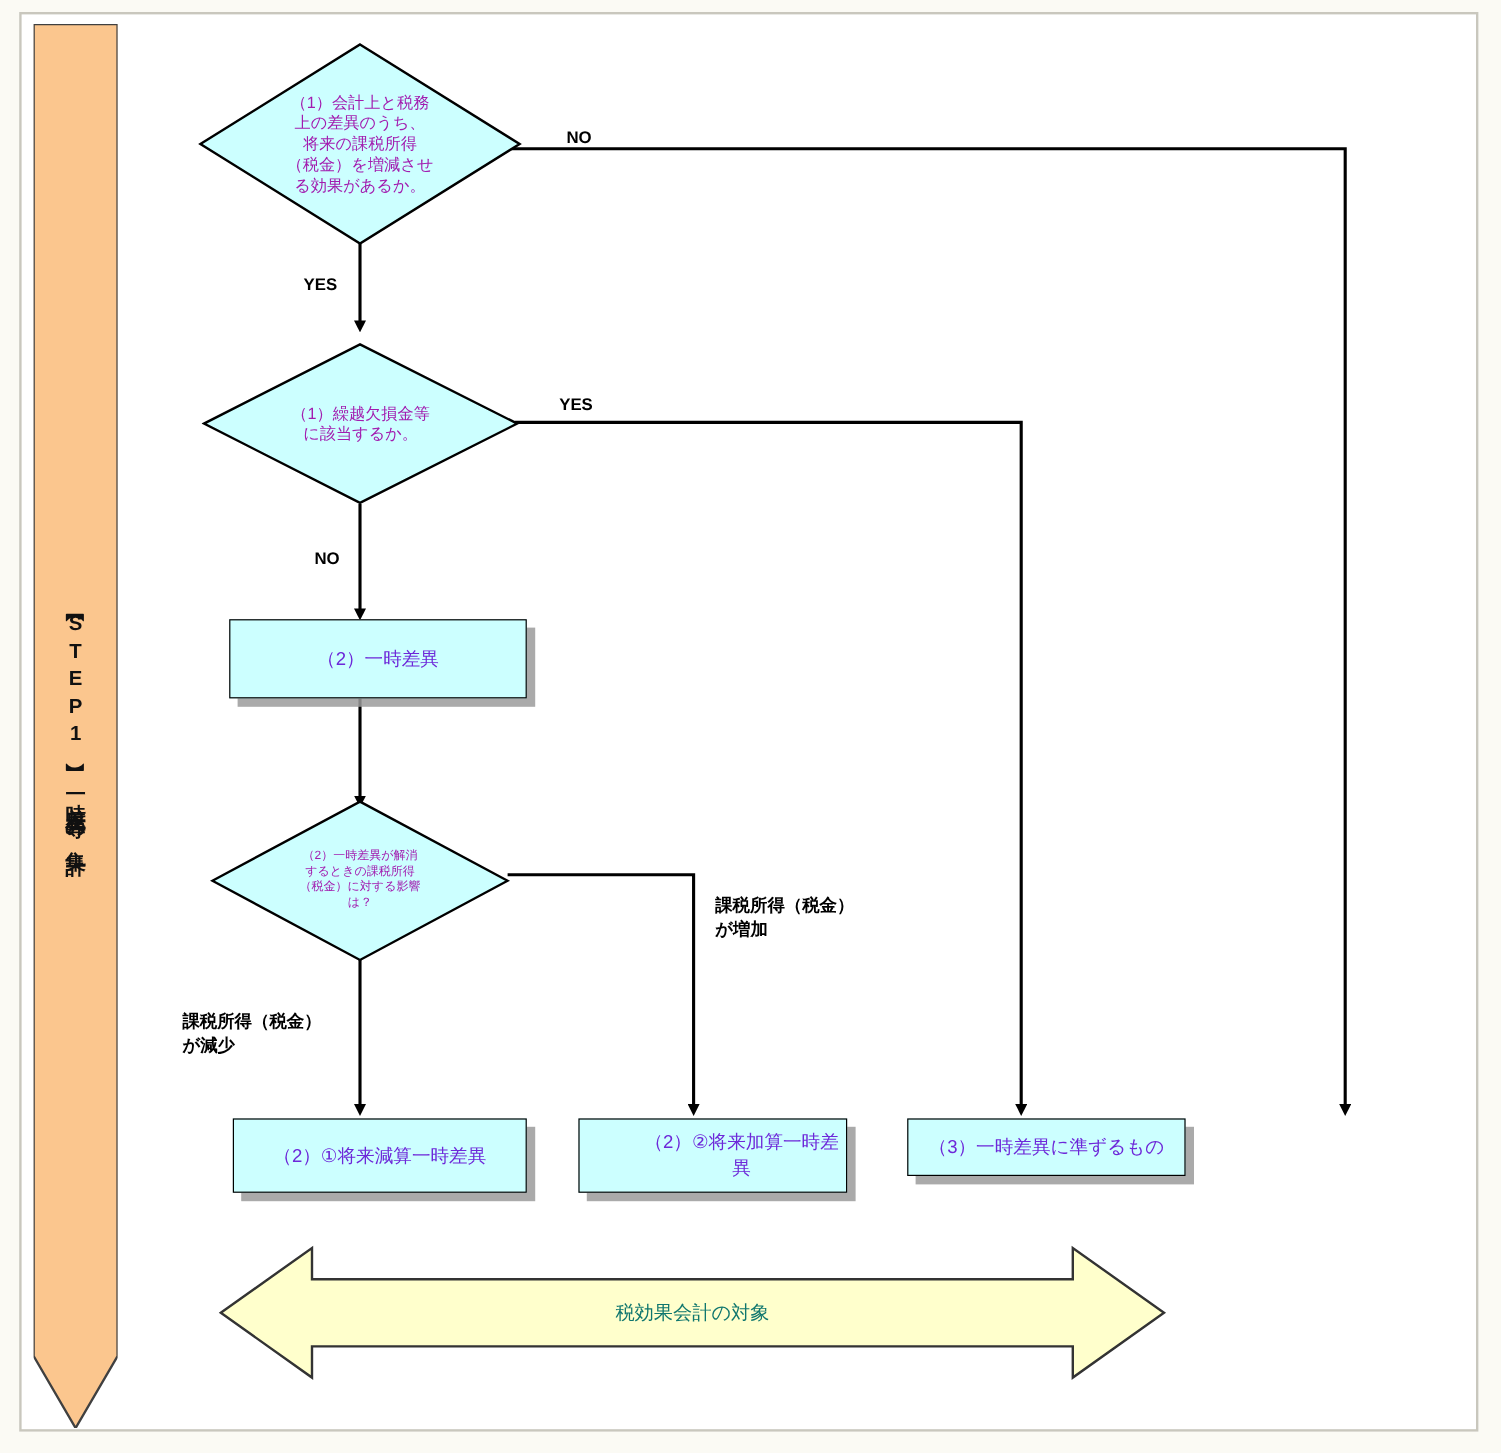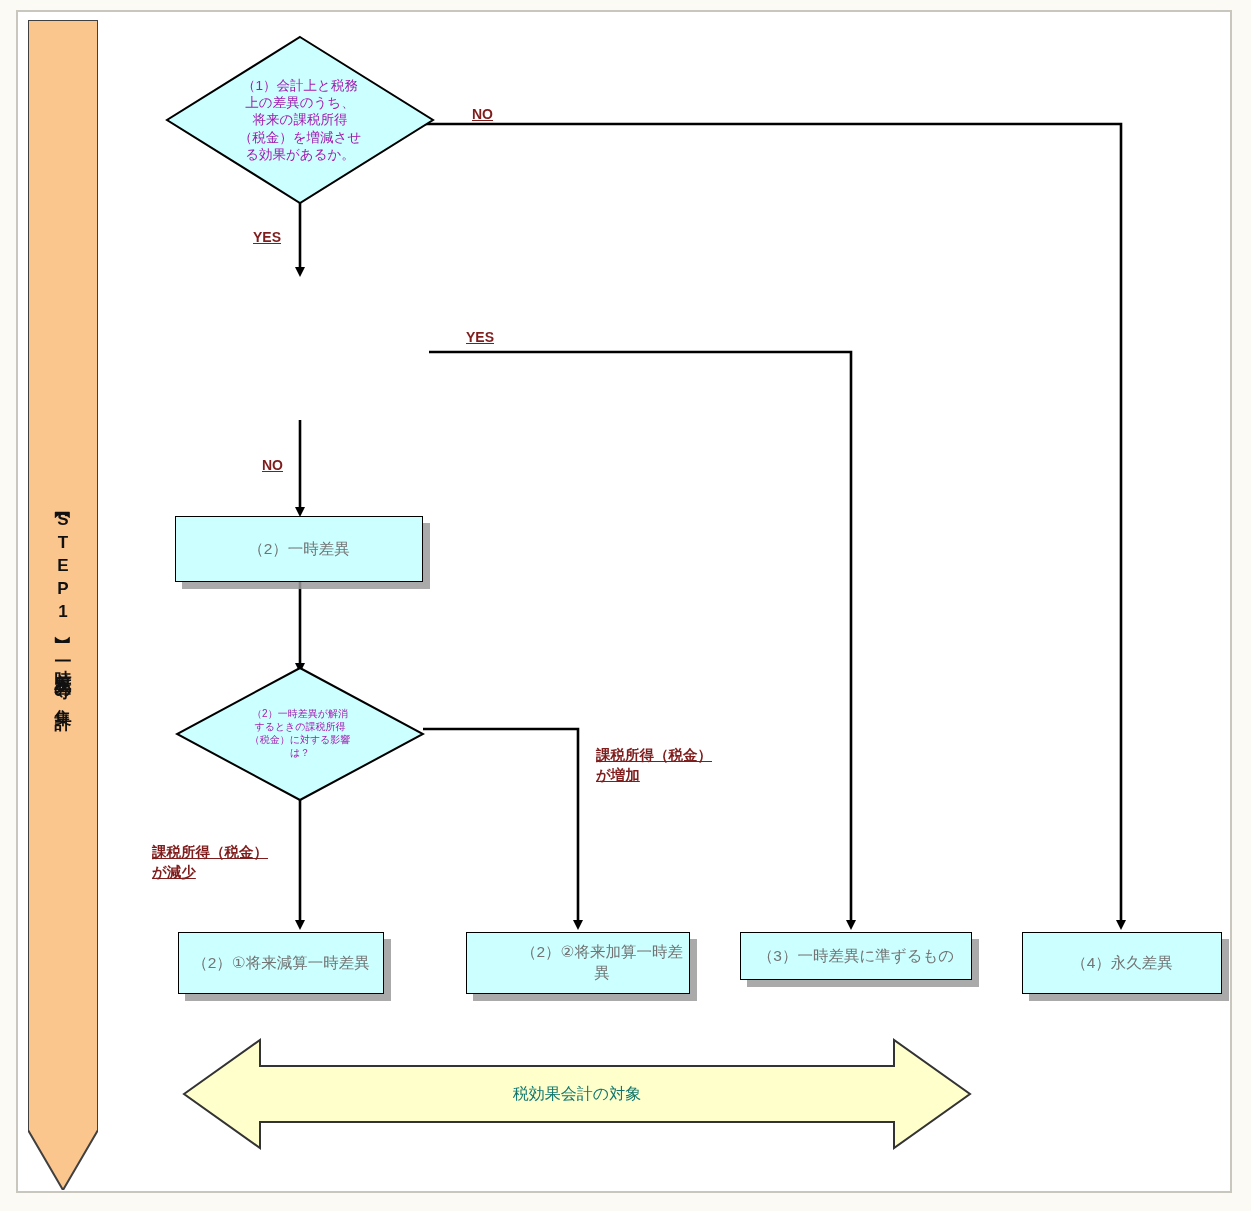--- a/index.html
+++ b/index.html
@@ -88,32 +88,32 @@
   .procbox {
     position: absolute;
     background: #ccffff;
     border: 1.6px solid #000000;
     box-sizing: border-box;
     display: flex;
     align-items: center;
     justify-content: center;
     text-align: center;
     font-size: 15.5px;
-    color: #737373;
+    color: #6d28d9;
     box-shadow: 7px 7px 0 0 rgba(155,155,155,0.85);
+    margin-left: 16px;
   }
 
   .edge-label {
     position: absolute;
-    color: #7f1d1d;
+    color: #000000;
     font-size: 14px;
     font-weight: bold;
     white-space: pre-line;
     line-height: 1.35;
-    text-decoration: underline;
   }
   .edge-label.jp { font-size: 14.5px; }
 
   
   .dblarrow {
     position: absolute;
     left: 182px;
     top: 1034px;
     width: 790px;
     height: 120px;
@@ -171,50 +171,54 @@
     <svg width="270" height="170" viewBox="0 0 270 170" xmlns="http://www.w3.org/2000/svg">
       <polygon points="135,2 268,85 135,168 2,85" fill="#CCFFFF" stroke="#000000" stroke-width="2"></polygon>
     </svg>
     <div class="dtext">（1）会計上と税務
 上の差異のうち、
 将来の課税所得
 （税金）を増減させ
 る効果があるか。</div>
   </div>
 
+  <div class="diamond" style="left:168px; top:285px; width:265px; height:136px;">
+    <svg width="265" height="136" viewBox="0 0 265 136" xmlns="http://www.w3.org/2000/svg">
+      <polygon points="132,2 263,68 132,134 2,68" fill="#CCFFFF" stroke="#000000" stroke-width="2"></polygon>
+    </svg>
+    <div class="dtext">（1）繰越欠損金等
+に該当するか。</div>
+  </div>
 
   <div class="procbox" style="left:175px; top:516px; width:248px; height:66px;">
     <span>（2）一時差異</span>
   </div>
 
   <div class="diamond" style="left:175px; top:666px; width:250px; height:136px;">
     <svg width="250" height="136" viewBox="0 0 250 136" xmlns="http://www.w3.org/2000/svg">
       <polygon points="125,2 248,68 125,134 2,68" fill="#CCFFFF" stroke="#000000" stroke-width="2"></polygon>
     </svg>
     <div class="dtext" style="font-size:10px;">（2）一時差異が解消
 するときの課税所得
 （税金）に対する影響
 は？</div>
   </div>
 
-  <div class="procbox" style="left:178px; top:932px; width:206px; height:62px;text-align:center;">
+  <div class="procbox" style="left:178px; top:932px; width:245px; height:62px;text-align:center;">
     <span>（2）①将来減算一時差異</span>
   </div>
 
   <div class="procbox" style="left:466px; top:932px; width:224px; height:62px;padding-left:48px;">
     <span>（2）②将来加算一時差異</span>
   </div>
 
   <div class="procbox" style="left:740px; top:932px; width:232px; height:48px;">
     <span>（3）一時差異に準ずるもの</span>
   </div>
 
-  <div class="procbox" style="left:1022px; top:932px; width:200px; height:62px;">
-    <span>（4）永久差異</span>
-  </div>
 
   <div class="edge-label" style="left:472px; top:105px;">NO</div>
   <div class="edge-label" style="left:253px; top:228px;">YES</div>
   <div class="edge-label" style="left:466px; top:328px;">YES</div>
   <div class="edge-label" style="left:262px; top:456px;">NO</div>
   <div class="edge-label jp" style="left:596px; top:746px;">課税所得（税金）
 が増加</div>
   <div class="edge-label jp" style="left:152px; top:843px;">課税所得（税金）
 が減少</div>
 

